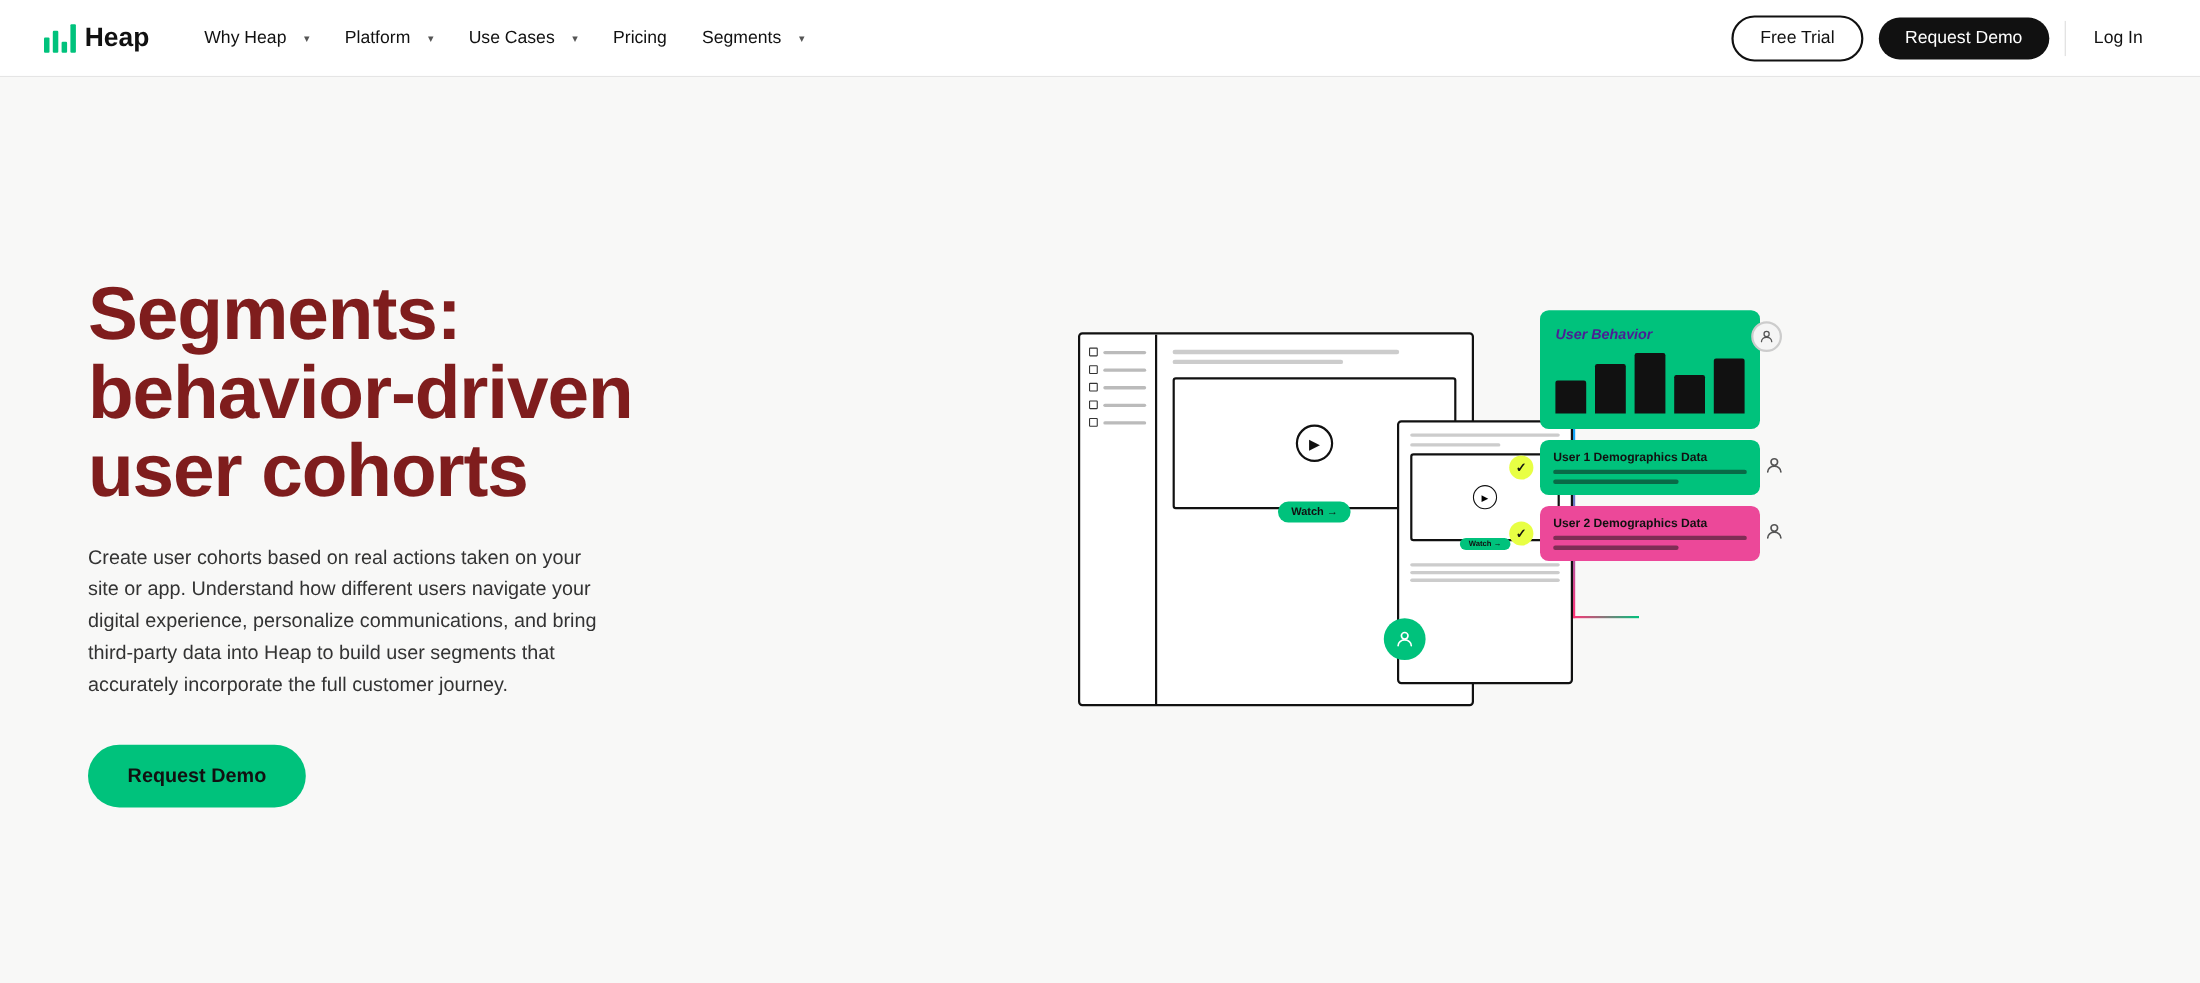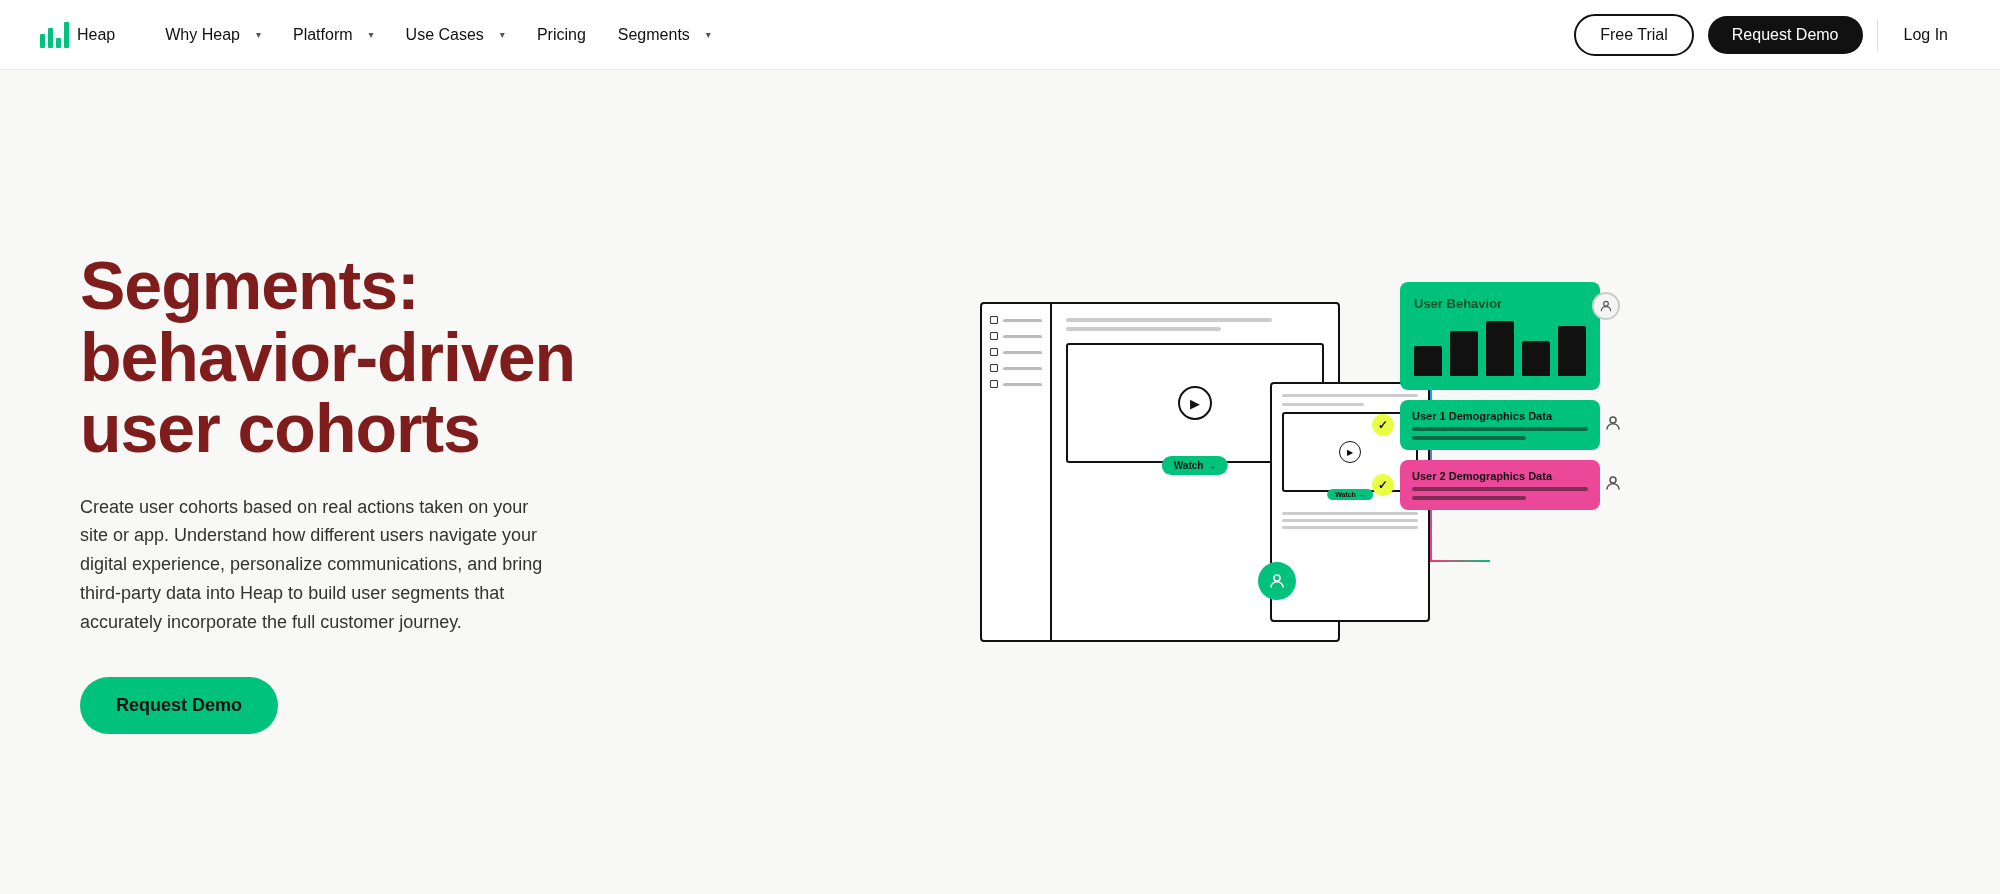--- a/index.html
+++ b/index.html
@@ -29,22 +29,22 @@
       gap: 3px;
       align-items: flex-end;
     }
     .nav-logo-icon span {
       display: block;
       width: 5px;
       background: #00c27c;
       border-radius: 1px;
     }
     .nav-logo-text {
-      font-size: 16px;
-      font-weight: 400;
+      font-size: 24px;
+      font-weight: 700;
       color: #111;
     }
     .nav-links {
       display: flex;
       align-items: center;
       gap: 4px;
       flex: 1;
     }
     .nav-link {
       display: flex;
@@ -335,22 +335,23 @@
     
     .card-user-behavior {
       background: #00c27c;
       border-radius: 8px;
       padding: 14px;
       position: relative;
     }
     .card-title {
       font-size: 13px;
       font-weight: 700;
-      color: #14532d;
+      color: #4c1d95;
       margin-bottom: 10px;
+      font-style: italic;
     }
     .chart-bars {
       display: flex;
       align-items: flex-end;
       gap: 8px;
       height: 55px;
     }
     .chart-bar {
       background: #111;
       border-radius: 2px 2px 0 0;

